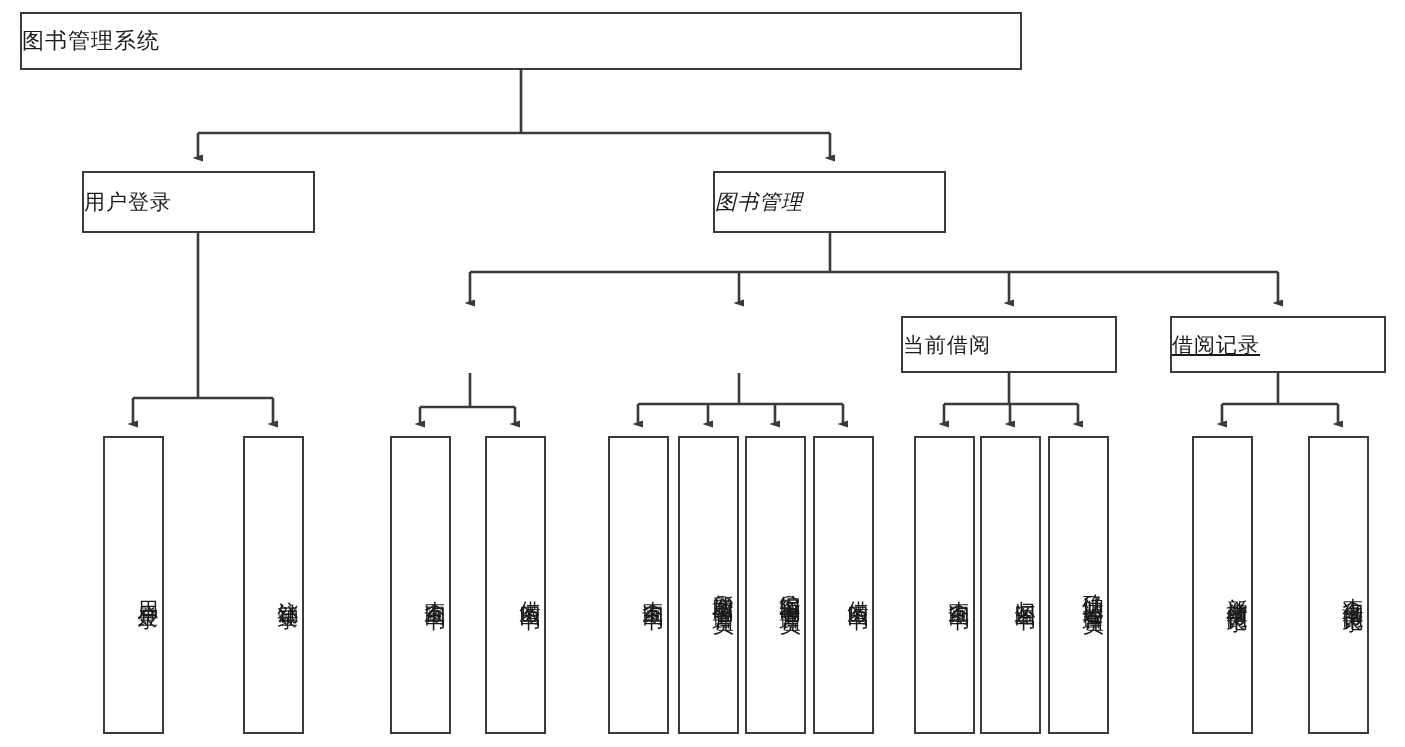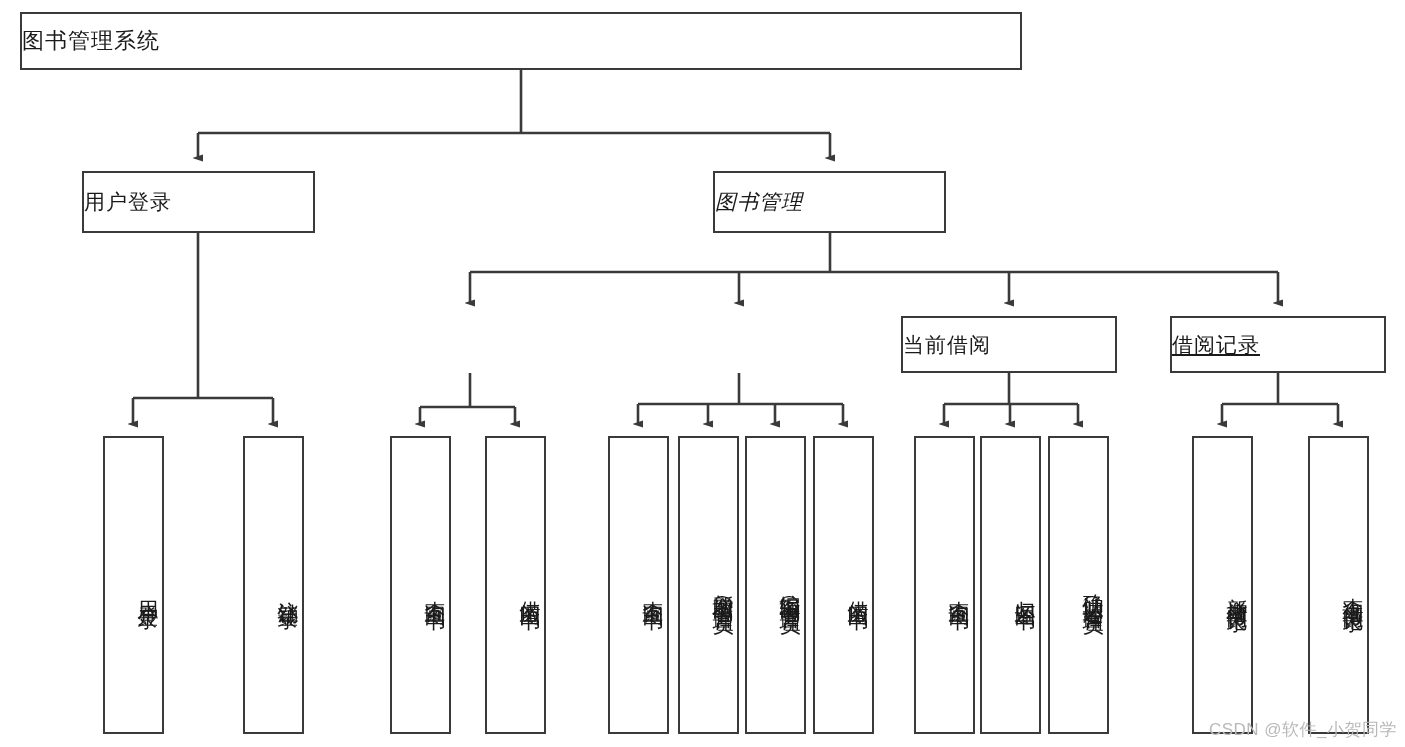--- a/index.html
+++ b/index.html
@@ -180,15 +180,14 @@
     <span class="label">确认归还（管理员）</span>
   </div>
 
   <div class="node vert" style="left:1192px; top:436px; width:61px; height:298px;">
     <span class="label">新增借阅记录</span>
   </div>
   <div class="node vert" style="left:1308px; top:436px; width:61px; height:298px;">
     <span class="label">查询借阅记录</span>
   </div>
 
-  <div id="watermark">CSDN @软件_小贺同学</div>
 
 </div>
 
 </body></html>

